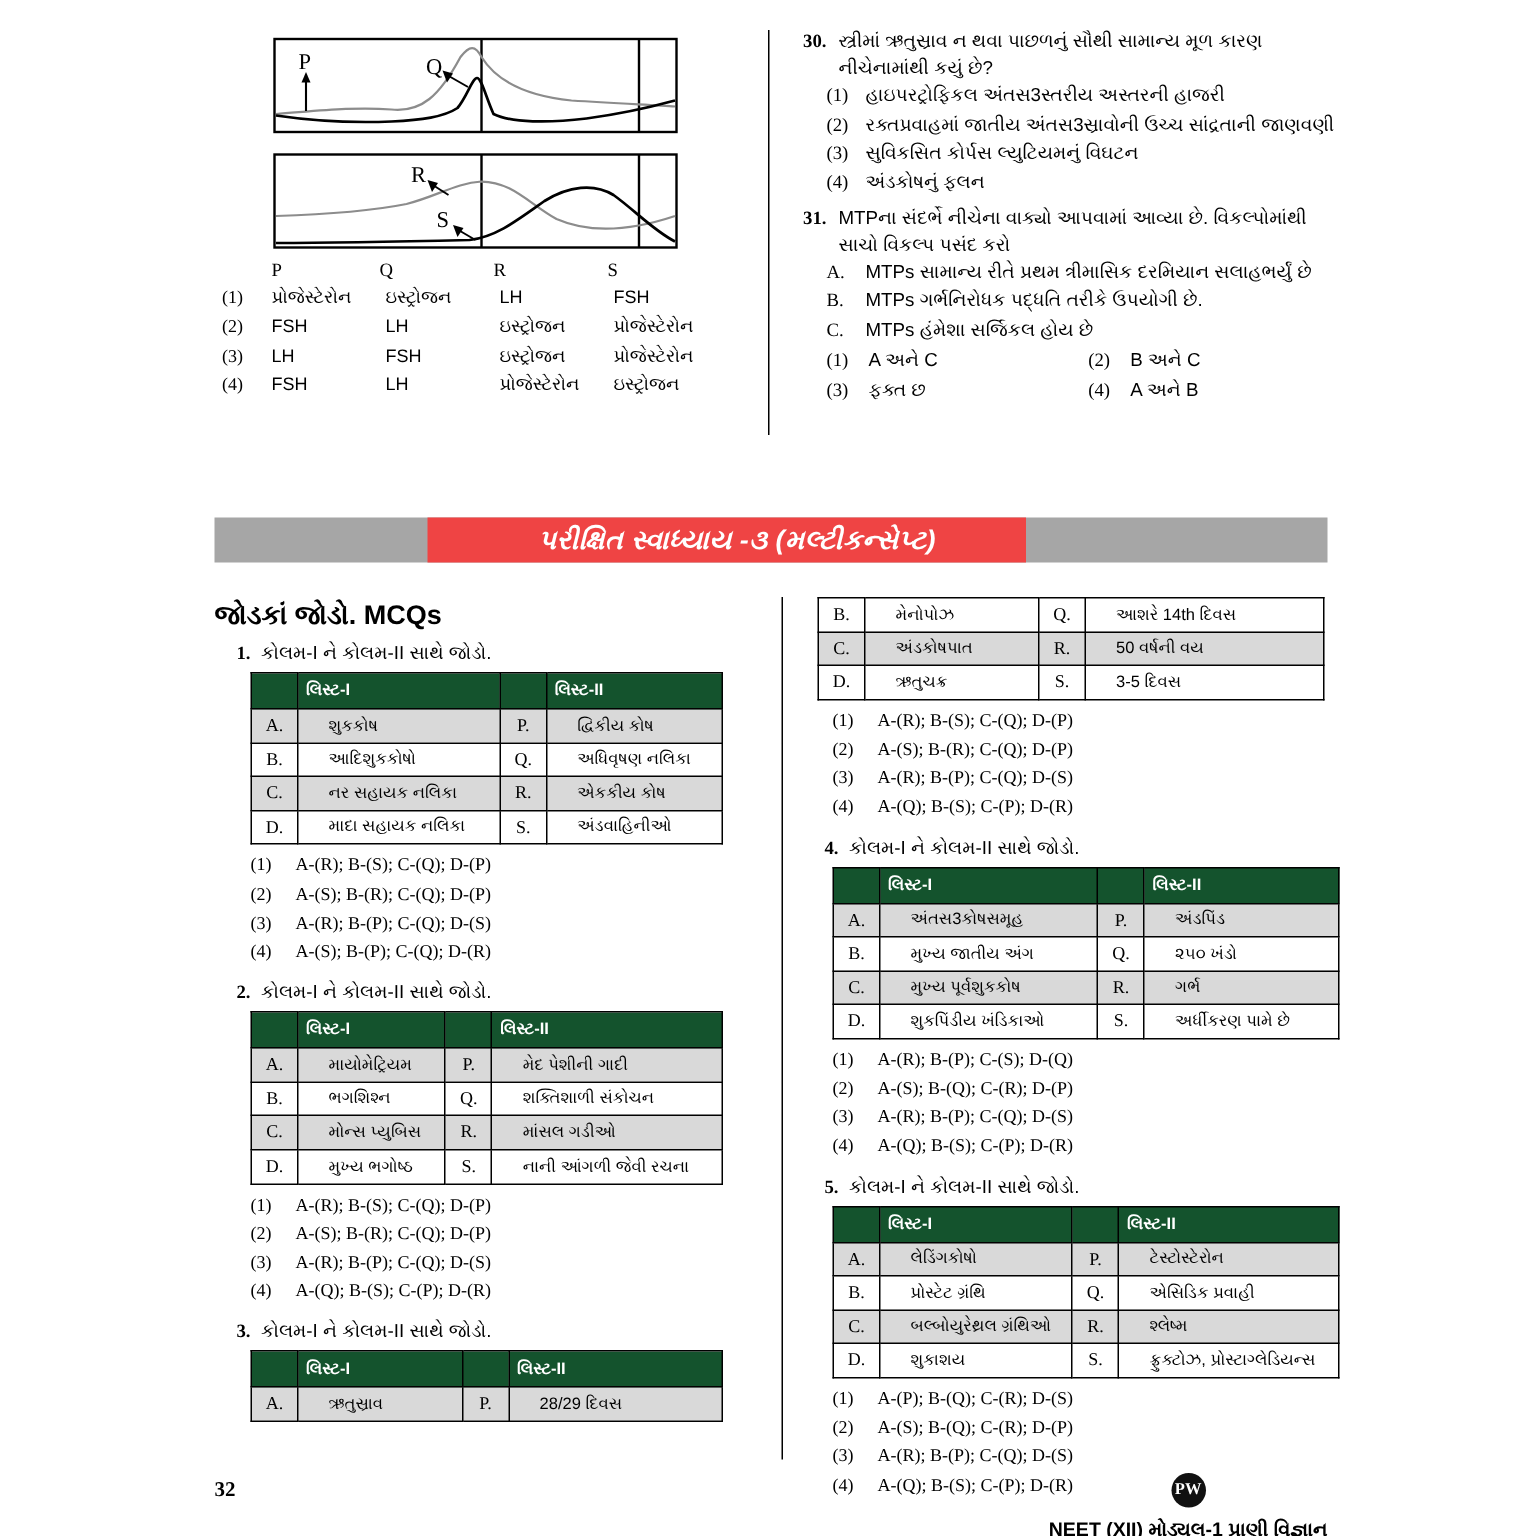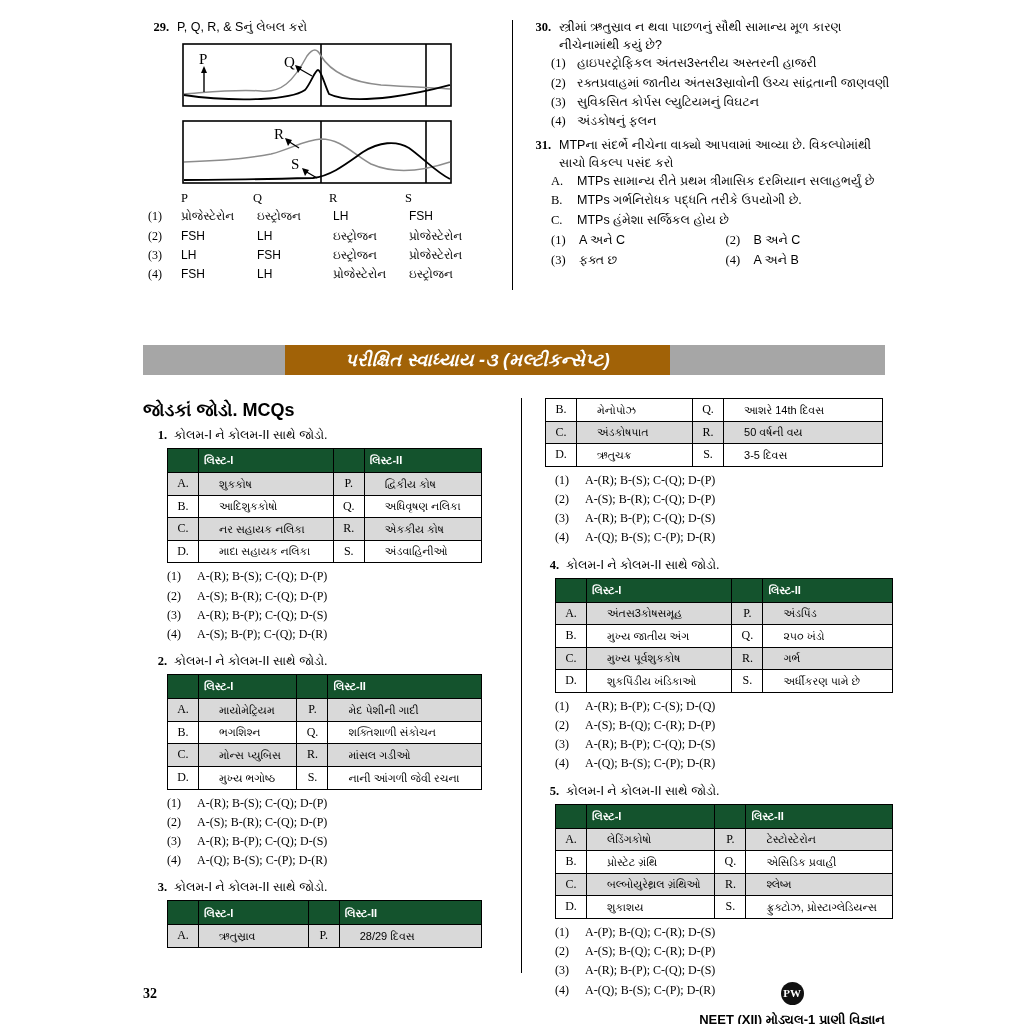--- a/index.html
+++ b/index.html
@@ -39,22 +39,22 @@
   .pqrs-head div{width:76px;text-align:left;}
   .pqrs-head div:first-child{width:72px;}
   .ansrow{display:flex;font-size:12px;line-height:1.62;margin-left:5px;}
   .ansrow .num{width:33px;flex:none;}
   .ansrow .c{width:76px;flex:none;}
   .ansrow .c:first-of-type{width:72px;}
 
   
   .banner-wrap{position:absolute;left:143px;top:345px;width:742px;height:30px;}
   .banner-grey{position:absolute;left:0;top:0;width:742px;height:30px;background:#a6a6a6;}
-  .banner-dark{position:absolute;left:142px;top:0;width:385px;height:30px;background:#a16207;
-    color:#fff;display:flex;align-items:center;justify-content:center;}
+  .banner-dark{position:absolute;left:142px;top:0;width:385px;height:30px;background:#ef4444;
+    color:#fff;display:flex;align-items:center;justify-content:center;padding-left:14px;}
   .banner-dark span{font-family:"Liberation Sans","DejaVu Sans",sans-serif;font-weight:bold;
     font-size:18px;font-style:italic;letter-spacing:.3px;}
 
   
   .sec-title{position:absolute;left:143px;top:400px;font-family:"Liberation Sans",sans-serif;
     font-weight:bold;font-size:18px;}
 
   .body-left{position:absolute;left:143px;top:428px;width:372px;}
   .body-right{position:absolute;left:545px;top:398px;width:350px;}
   .vrule2{position:absolute;left:521px;top:398px;width:1px;height:575px;background:#000;}
@@ -95,24 +95,20 @@
 </style>
 </head>
 <body>
 
 <div class="page">
 
   <div class="top">
     <div class="vrule"></div>
 
     <div class="col-left">
-      <div class="qrow">
-        <div class="qnum">29.</div>
-        <div class="qtext gu">P, Q, R, &amp; Sનું લેબલ કરો</div>
-      </div>
 
       <div class="fig">
         <svg width="275" height="145" viewBox="0 0 275 145">
 
           <rect x="2" y="2" width="268" height="62" fill="none" stroke="#000" stroke-width="1.6"></rect>
           <line x1="140" y1="2" x2="140" y2="64" stroke="#000" stroke-width="1.6"></line>
           <line x1="245" y1="2" x2="245" y2="64" stroke="#000" stroke-width="1.6"></line>
           <path d="M3 52 C 30 50, 55 47, 80 49 C 100 51, 112 40, 126 14 C 132 6, 136 6, 140 14 C 150 30, 170 40, 200 43 C 230 45, 255 46, 269 47" fill="none" stroke="#8c8c8c" stroke-width="1.5"></path>
           <path d="M3 53 C 30 57, 55 58, 80 57 C 100 56, 115 54, 124 48 C 130 41, 134 28, 137 28 C 140 28, 143 41, 148 52 C 160 58, 185 58, 210 55 C 240 51, 258 46, 269 43" fill="none" stroke="#000" stroke-width="1.8"></path>
           <text x="18" y="22" font-family="Liberation Serif, serif" font-size="15">P</text>

